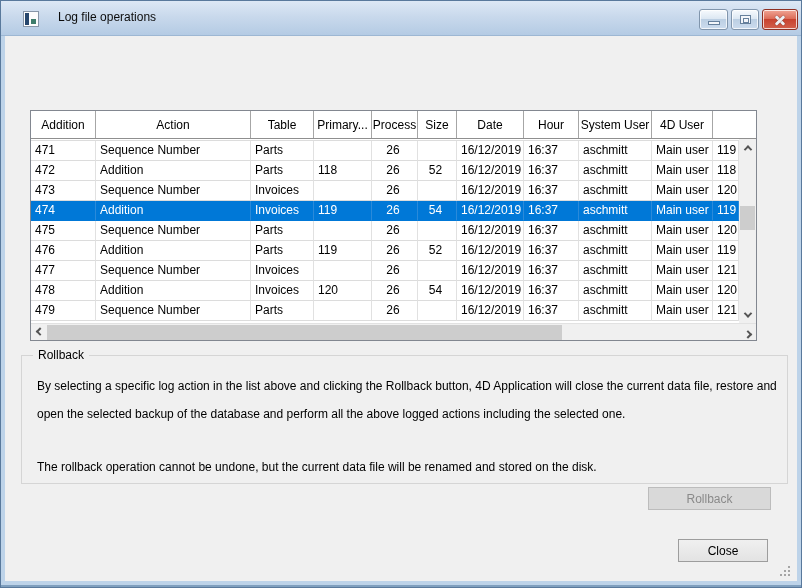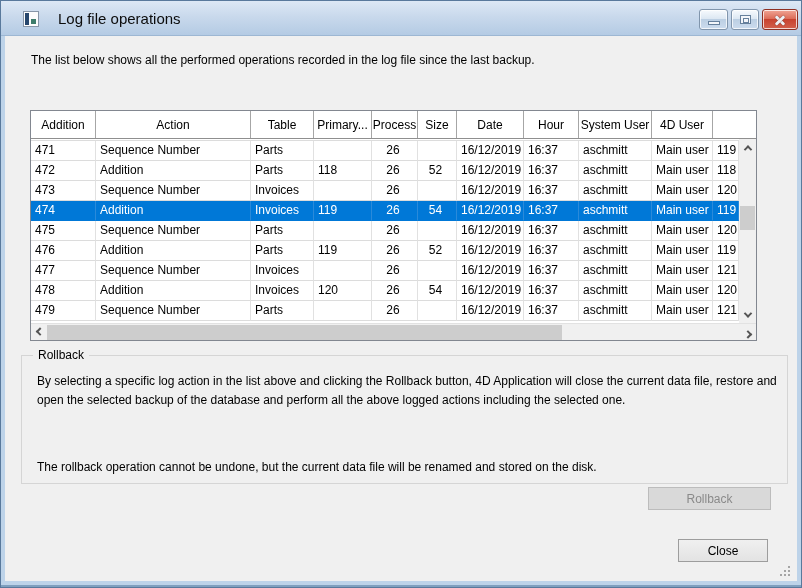--- a/index.html
+++ b/index.html
@@ -12,21 +12,21 @@
   
   .titlebar{
     position:absolute;left:0;top:0;width:100%;height:35px;
     background:linear-gradient(180deg,#dde8f5 0%,#c9d9ec 45%,#b4cbe4 100%);
     border-bottom:1px solid #9db7d3;
   }
   .app-icon{position:absolute;left:22px;top:10px;width:16px;height:16px;
     background:#fdfdfd;border:1px solid #8796a8;}
   .app-icon::before{content:"";position:absolute;left:1px;top:1px;width:4px;height:12px;background:#27476d;}
   .app-icon::after{content:"";position:absolute;right:2px;bottom:2px;width:5px;height:5px;background:#3e7d6b;}
-  .title-text{position:absolute;left:57px;top:9px;font-size:15px;color:#0c0c0c;white-space:nowrap;}
+  .title-text{position:absolute;left:57px;top:9px;font-size:12px;color:#0c0c0c;white-space:nowrap;}
   .winbtn{position:absolute;top:8px;height:21px;border:1px solid #8095ac;border-radius:3px;
     background:linear-gradient(180deg,#f7fafd 0%,#dde8f3 45%,#bccfe3 50%,#ccdcee 100%);
     box-shadow:inset 0 0 0 1px rgba(255,255,255,.75);
     display:flex;align-items:center;justify-content:center;cursor:default;}
   .btn-min{left:698px;width:29px;}
   .btn-max{left:730px;width:28px;}
   .btn-close{left:761px;width:36px;
     background:linear-gradient(180deg,#f0a696 0%,#dd6e5a 45%,#c84330 50%,#d2604c 100%);
     border-color:#8e3023;}
   .glyph-min{width:12px;height:4px;background:#f3f6fa;border:1px solid #66809c;margin-top:6px;}
@@ -72,21 +72,21 @@
   .hthumb{position:absolute;left:16px;top:1px;width:515px;height:15px;background:#cdcdcd;}
   .chev{width:6px;height:6px;border-left:2px solid #555;border-top:2px solid #555;}
   .chev.up{transform:rotate(45deg) translate(1px,1px);}
   .chev.down{transform:rotate(225deg) translate(1px,1px);}
   .chev.left{transform:rotate(-45deg) translate(1px,-1px);}
   .chev.right{transform:rotate(135deg) translate(1px,-1px);}
   
   .groupbox{position:absolute;left:20px;top:354px;width:767px;height:129px;
     border:1px solid #d5d5d5;}
   .group-label{position:absolute;left:11px;top:-8px;background:#f0f0f0;padding:0 5px;}
-  .group-para1{position:absolute;left:15px;top:16px;width:754px;line-height:19px;}
+  .group-para1{position:absolute;left:15px;top:16px;width:754px;line-height:28px;}
   .group-para2{position:absolute;left:15px;top:102px;width:754px;line-height:19px;}
   .rollback-btn{position:absolute;left:626px;top:131px;width:123px;height:23px;
     background:#d9d9d9;border:1px solid #bcbcbc;color:#8a8a8a;
     display:flex;align-items:center;justify-content:center;}
   
   .close-btn{position:absolute;left:677px;top:538px;width:90px;height:23px;
     background:linear-gradient(180deg,#f0f0f0,#e3e3e3);border:1px solid #9d9d9d;
     display:flex;align-items:center;justify-content:center;cursor:default;}
   .resize-grip{position:absolute;left:779px;top:565px;width:12px;height:12px;}
   .resize-grip::before{content:"";position:absolute;left:0;top:0;width:2px;height:2px;
@@ -104,21 +104,20 @@
       <span class="glyph-min"></span>
     </div>
     <div class="winbtn btn-max">
       <span class="glyph-max"></span>
     </div>
     <div class="winbtn btn-close">
       <span class="glyph-close"></span>
     </div>
   </div>
 
-  <div class="intro">The list below shows all the performed operations recorded in the log file since the last backup.</div>
 
   <div class="listbox">
     <div class="lb-header">
         <div class="hcell c0">Addition</div>
         <div class="hcell c1">Action</div>
         <div class="hcell c2">Table</div>
         <div class="hcell c3">Primary...</div>
         <div class="hcell c4">Process</div>
         <div class="hcell c5">Size</div>
         <div class="hcell c6">Date</div>

